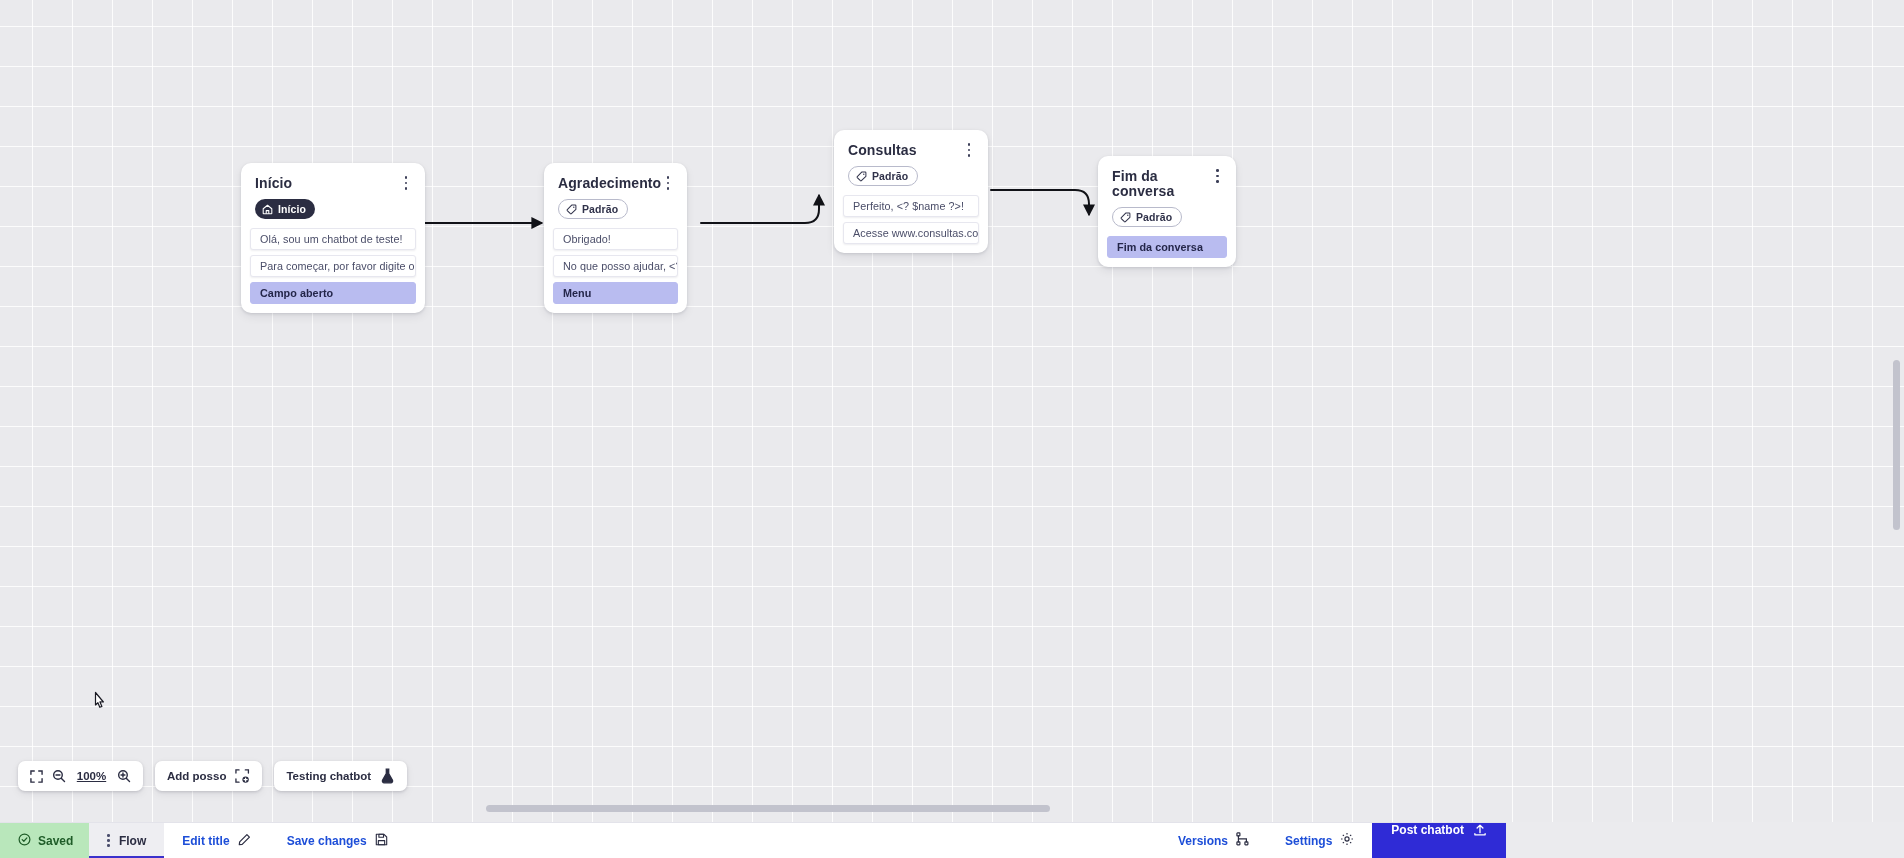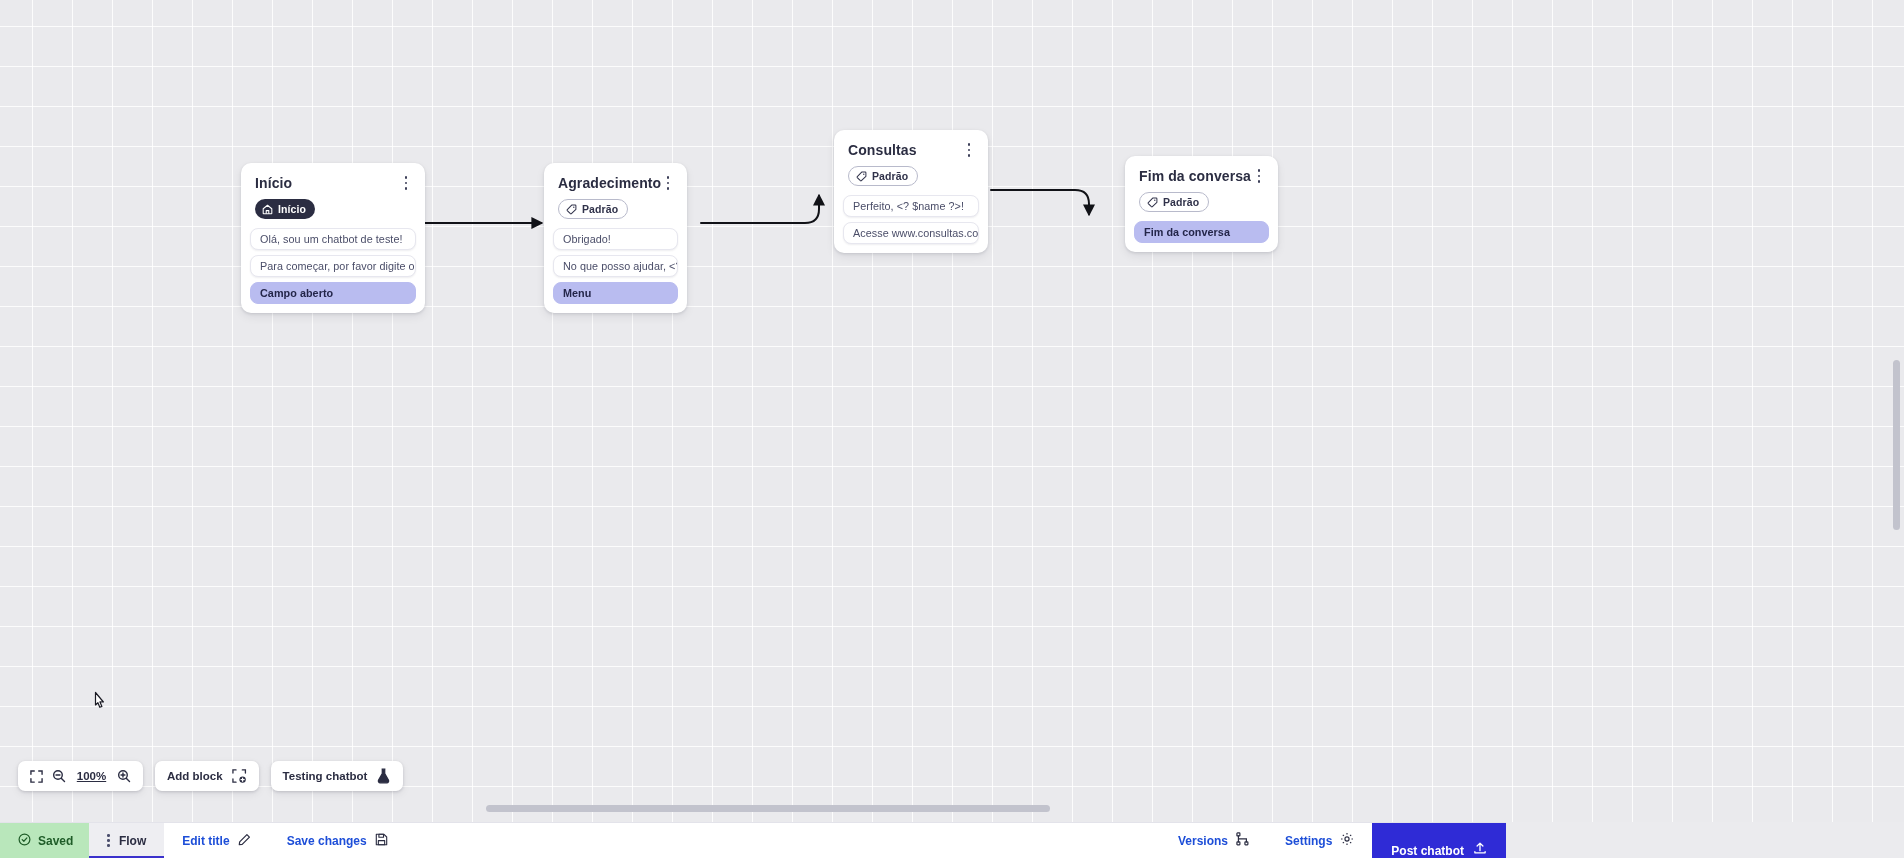--- a/index.html
+++ b/index.html
@@ -54,21 +54,21 @@
     display: inline-flex; align-items: center; gap: 5px;
     height: 20px; padding: 0 9px 0 7px; border-radius: 11px;
     font-size: 10.5px; font-weight: 700; letter-spacing: .1px;
   }
   .tag.dark { background: #2b2d42; color: #ffffff; }
   .tag.ghost { background: #ffffff; color: #30324a; border: 1px solid #b8bacb; }
   .tag svg { display:block; }
 
   .rows { padding: 9px 9px 0 9px; display:flex; flex-direction:column; gap: 5px; }
   .row {
-    height: 22px; border-radius: 8px;
+    height: 22px; border-radius: 3px;
     display: flex; align-items: center;
     padding: 0 9px;
     font-size: 10.8px; color: #4a4d68; letter-spacing: .05px;
     white-space: nowrap; overflow: hidden; text-overflow: ellipsis;
     background: #ffffff;
     border: 1px solid #e7e7ef;
     box-shadow: 0 1px 2px rgba(16,20,40,.07);
   }
   .row.accent {
     background: #b9bcf0; border-color: #b9bcf0; box-shadow: none;
@@ -111,21 +111,21 @@
     background:#eeeef2; position:relative; cursor:pointer;
   }
   .bb-tab .label { font-size:12px; font-weight:700; color:#2b2d42; }
   .bb-tab .underline { position:absolute; left:0; right:0; bottom:0; height:2.5px; background:#3b31cc; }
   .bb-item {
     display:flex; align-items:center; gap:8px; padding:0 18px;
     font-size:12px; font-weight:600; color:#1d4ed8; cursor:pointer;
   }
   .bb-right { margin-left:auto; display:flex; align-items:stretch; }
   .post {
-    display:flex; align-items:flex-end; gap:9px; padding:0 19px;
+    display:flex; align-items:flex-start; gap:9px; padding:0 19px;
     background:#2f2bd6; color:#fff; font-size:12px; font-weight:700; cursor:pointer;
   }
 
   
   #cursor { position:absolute; left:92px; top:690px; z-index:20; pointer-events:none; }
 </style>
 </head>
 <body>
 
 <div id="canvas">
@@ -208,21 +208,21 @@
                 <circle cx="8.5" cy="3.5" r=".75" fill="#30324a" stroke="none"></circle>
               </svg>
             </span>
             <span>Padrão</span>
           </span></div>
         <div class="rows">
           <div class="row">Perfeito, &lt;? $name ?&gt;!</div>
           <div class="row">Acesse www.consultas.com par...</div>
         </div>
       </div>
-      <div class="node" style="left: 1098px; top: 156px; width: 153px; margin-left: 27px;">
+      <div class="node" style="left: 1098px; top: 156px; width: 138px;">
         <div class="node-head">
           <div class="node-title">Fim da conversa</div>
           <div class="dots">
             <i></i>
             <i></i>
             <i></i>
           </div>
         </div>
         <div class="tagrow"><span class="tag ghost">
             <span>
@@ -256,21 +256,21 @@
       <span class="zoomval">100%</span>
       <span class="ic">
         <svg width="14" height="14" viewBox="0 0 15 15" fill="none" stroke="#2b2d42" stroke-width="1.5" stroke-linecap="round">
           <circle cx="6.4" cy="6.4" r="4.6"></circle>
             <path d="M9.9 9.9 13.4 13.4M4.3 6.4h4.2M6.4 4.3v4.2"></path>
         </svg>
       </span>
     </div>
 
     <div class="tb">
-      <span>Add block</span>
+      <span>Add posso</span>
       <span class="ic">
         <svg width="15" height="15" viewBox="0 0 16 16" fill="none" stroke="#2b2d42" stroke-width="1.4" stroke-linecap="round">
           <path d="M1 4.3V1h3.3M11 1h3.3v3.3M1 10.6V14h3.3"></path>
           <circle cx="11.3" cy="11.3" r="3.4" fill="#2b2d42" stroke="none"></circle>
           <path d="M11.3 9.6v3.4M9.6 11.3h3.4" stroke="#fff" stroke-width="1.3"></path>
         </svg>
       </span>
     </div>
 
     <div class="tb">

